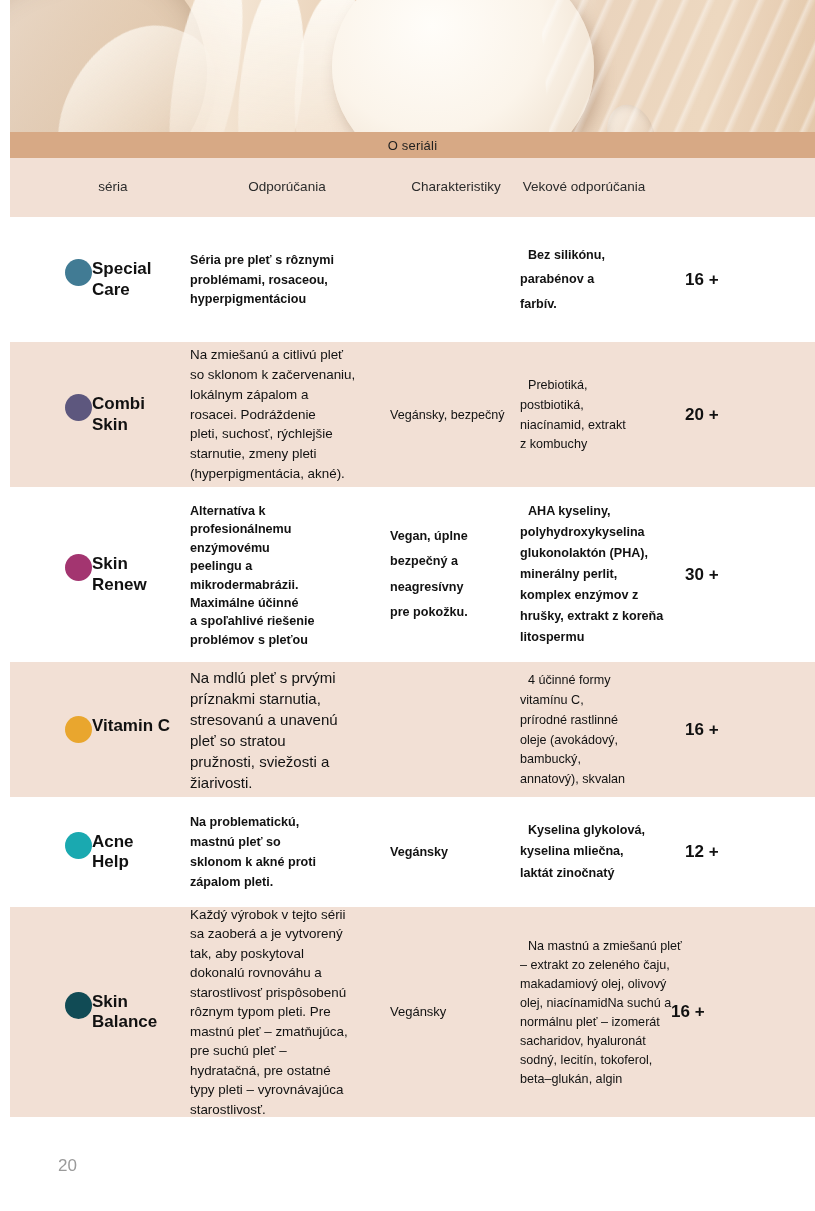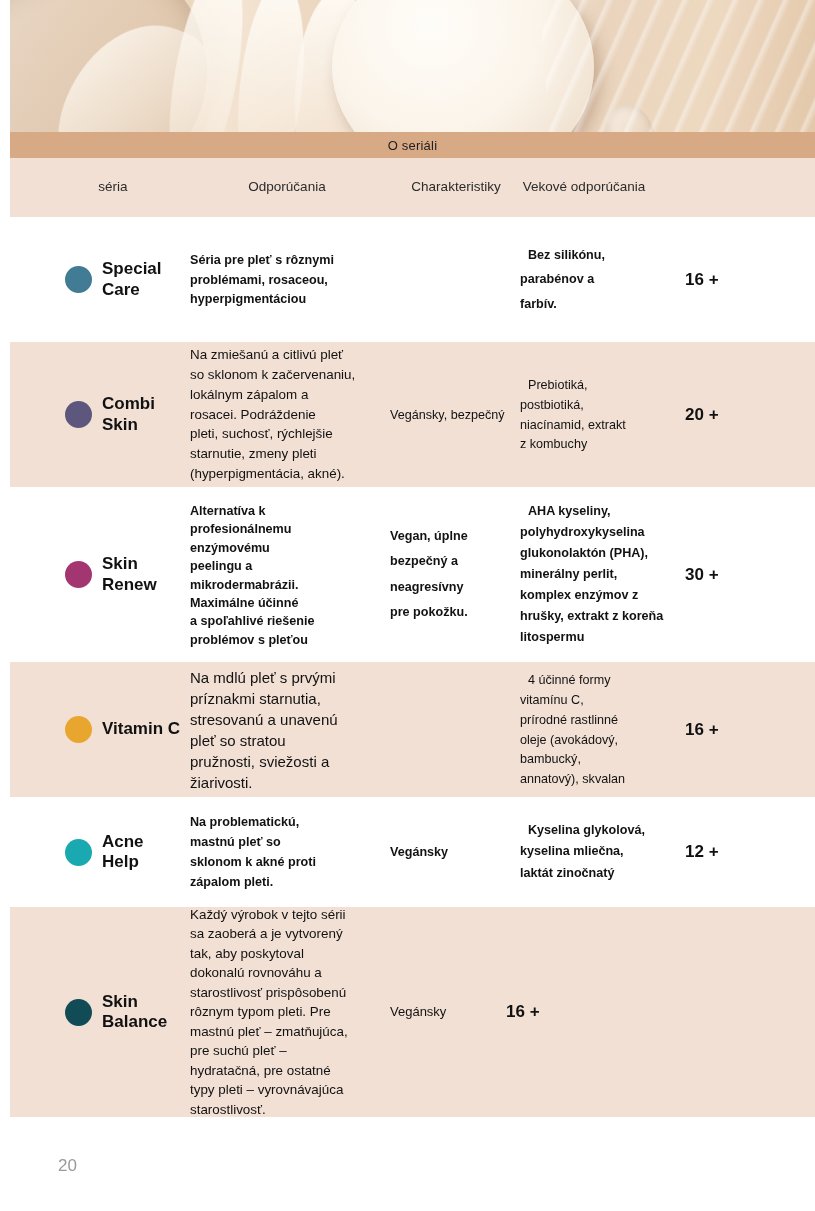--- a/index.html
+++ b/index.html
@@ -152,22 +152,20 @@
   .row.head .c-series { padding-left: 26px; }
   .row.head .c-reco   { padding-right: 6px; }
   .row.head .c-char   { padding-left: 2px; }
   .row.head .c-active { text-align: left; padding-left: 10px; }
   .row.head .c-age    { padding-right: 2px; }
 
   
   .row.body { align-items: center; }
   .series-cell {
     display: flex;
-    align-items: center;
-    gap: 10px;
     padding-left: 55px;
   }
   .dot {
     width: 27px; height: 27px;
     border-radius: 50%;
     flex: 0 0 27px;
   }
   .series-name {
     font-size: 17px;
     font-weight: 700;
@@ -380,20 +378,28 @@
 tak, aby poskytoval
 dokonalú rovnováhu a
 starostlivosť prispôsobenú
 rôznym typom pleti. Pre
 mastnú pleť – zmatňujúca,
 pre suchú pleť –
 hydratačná, pre ostatné
 typy pleti – vyrovnávajúca
 starostlivosť.</span></div>
       <div class="c-char"><span class="cell-text">Vegánsky</span></div>
+      <div class="c-active"><span class="cell-text">Na mastnú a zmiešanú pleť
+– extrakt zo zeleného čaju,
+makadamiový olej, olivový
+olej, niacínamidNa suchú a
+normálnu pleť – izomerát
+sacharidov, hyaluronát
+sodný, lecitín, tokoferol,
+beta–glukán, algin</span></div>
       <div class="c-age"><span class="age">16 +</span></div>
     </div>
 
   </div>
 
   <div class="page-number">20</div>
 
 </div>
 
 </body></html>

